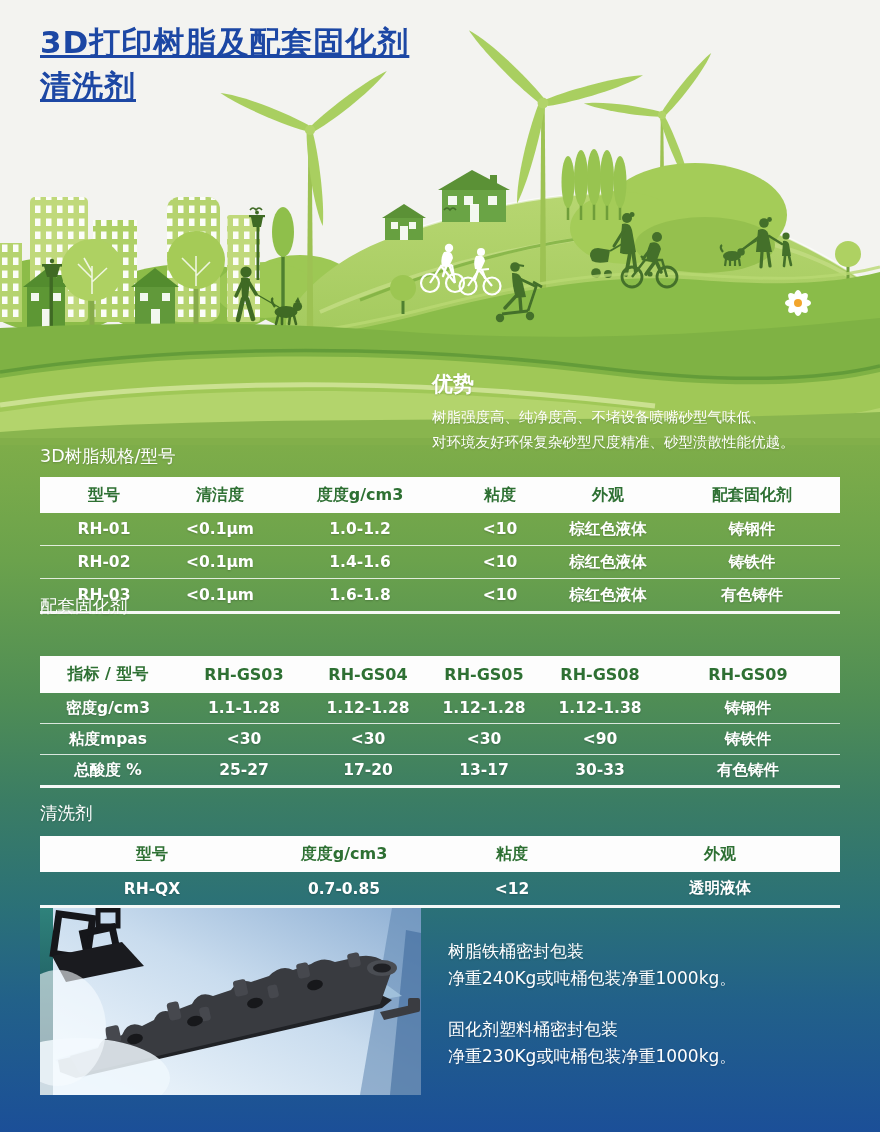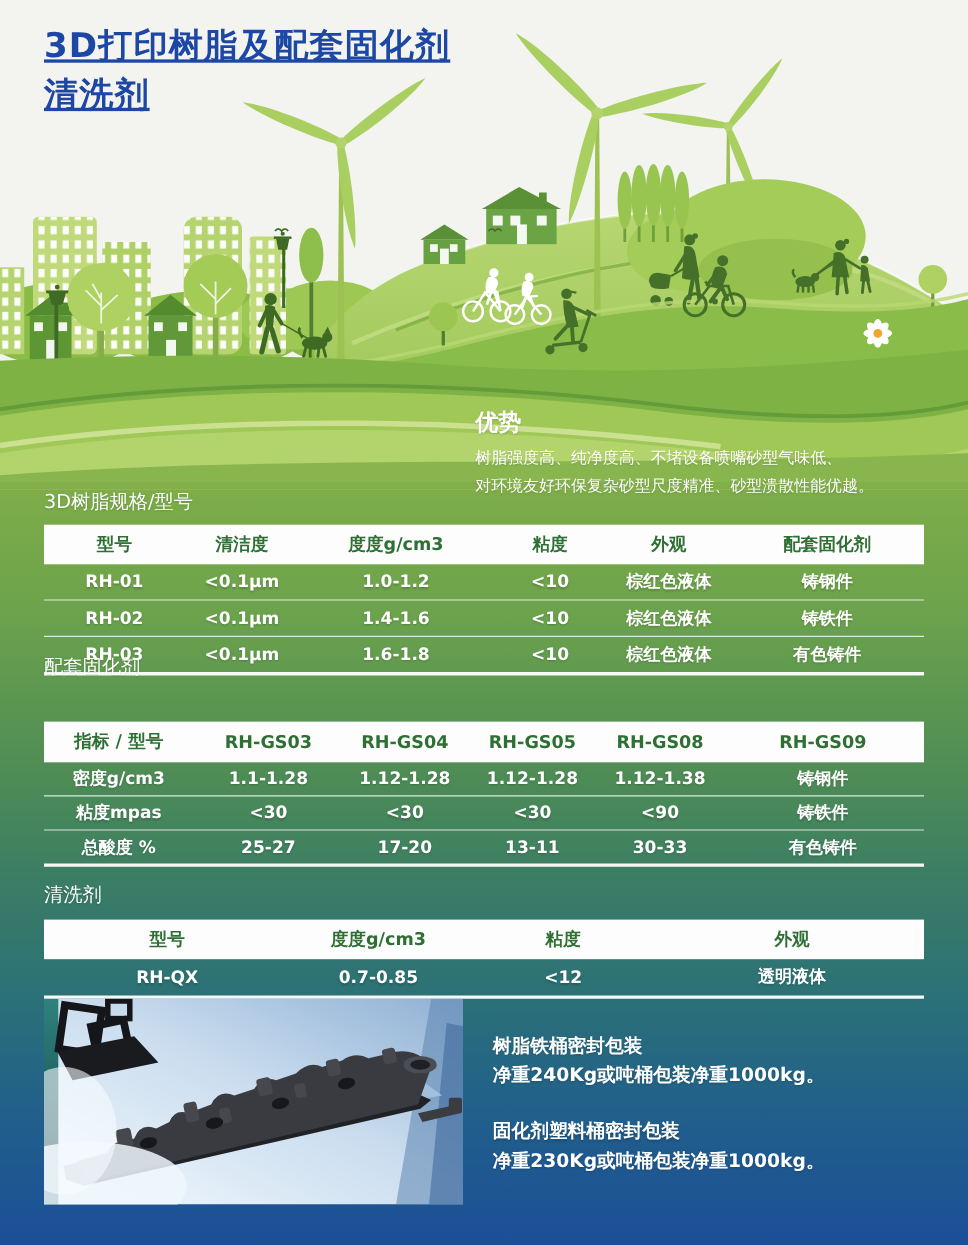--- a/index.html
+++ b/index.html
@@ -35,21 +35,21 @@
     text-shadow:0 1px 2px rgba(0,0,0,.2);}
   .t-resin .trow{height:32px}.t-hard .trow{height:30px}.t-clean .trow{height:33px}
   .trow + .trow{border-top:1.5px solid rgba(255,255,255,.8);}
   .cell{text-align:center;}
   .t-resin .c0{width:16%}.t-resin .c1{width:13%}.t-resin .c2{width:22%}
   .t-resin .c3{width:13%}.t-resin .c4{width:14%}.t-resin .c5{width:22%}
   .t-hard .c0{width:17%}.t-hard .c1{width:17%}.t-hard .c2{width:14%}
   .t-hard .c3{width:15%}.t-hard .c4{width:14%}.t-hard .c5{width:23%}
   .t-clean .c0{width:28%}.t-clean .c1{width:20%}.t-clean .c2{width:22%}.t-clean .c3{width:30%}
   .photo{position:absolute;left:40px;top:908px;z-index:4;}
-  .pack{position:absolute;left:448px;top:938px;color:#fff;font-weight:bold;
+  .pack{position:absolute;left:448px;top:938px;color:#fff;font-weight:normal;
     font-size:17px;line-height:27px;z-index:4;text-shadow:0 1px 2px rgba(0,0,0,.2);}
   .pack-gap{height:24px;}
 </style>
 </head>
 <body>
 
 <div class="page">
 
   <svg class="illu" width="880" height="385" viewBox="0 0 880 385">
     <defs>
@@ -417,21 +417,21 @@
       <div class="cell c1">&lt;30</div>
       <div class="cell c2">&lt;30</div>
       <div class="cell c3">&lt;30</div>
       <div class="cell c4">&lt;90</div>
       <div class="cell c5">铸铁件</div>
     </div>
     <div class="trow">
       <div class="cell c0">总酸度 %</div>
       <div class="cell c1">25-27</div>
       <div class="cell c2">17-20</div>
-      <div class="cell c3">13-11</div>
+      <div class="cell c3">13-17</div>
       <div class="cell c4">30-33</div>
       <div class="cell c5">有色铸件</div>
     </div>
   </div>
 
   <div class="sec-title s3">清洗剂</div>
   <div class="tbl t-clean">
     <div class="thead">
       <div class="hc c0">型号</div>
       <div class="hc c1">度度g/cm3</div>

